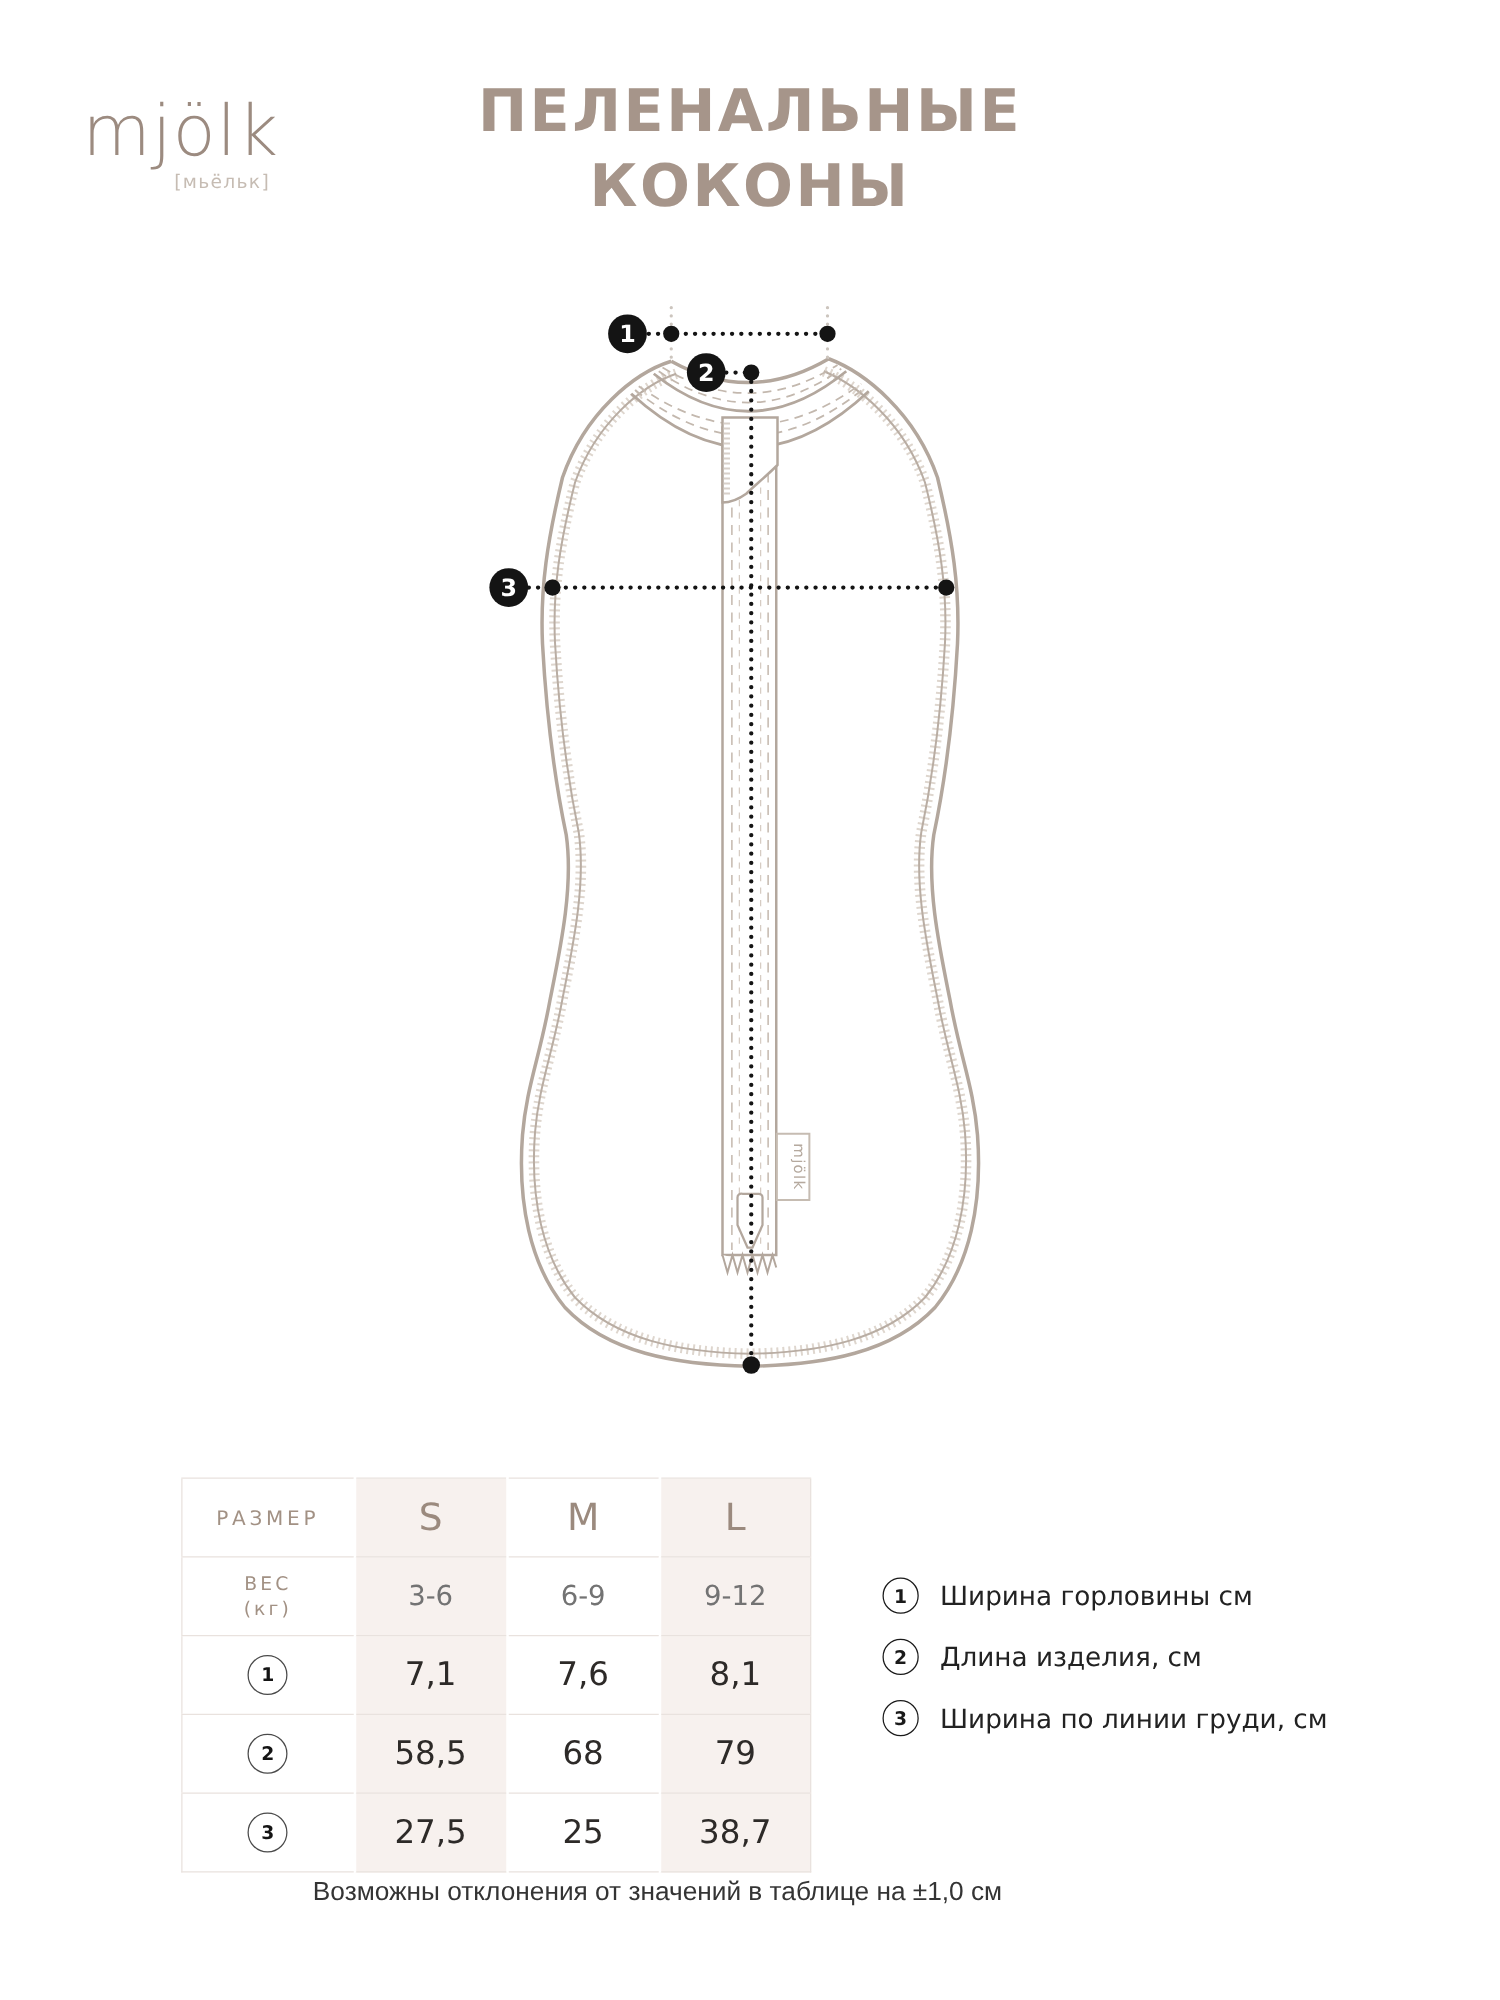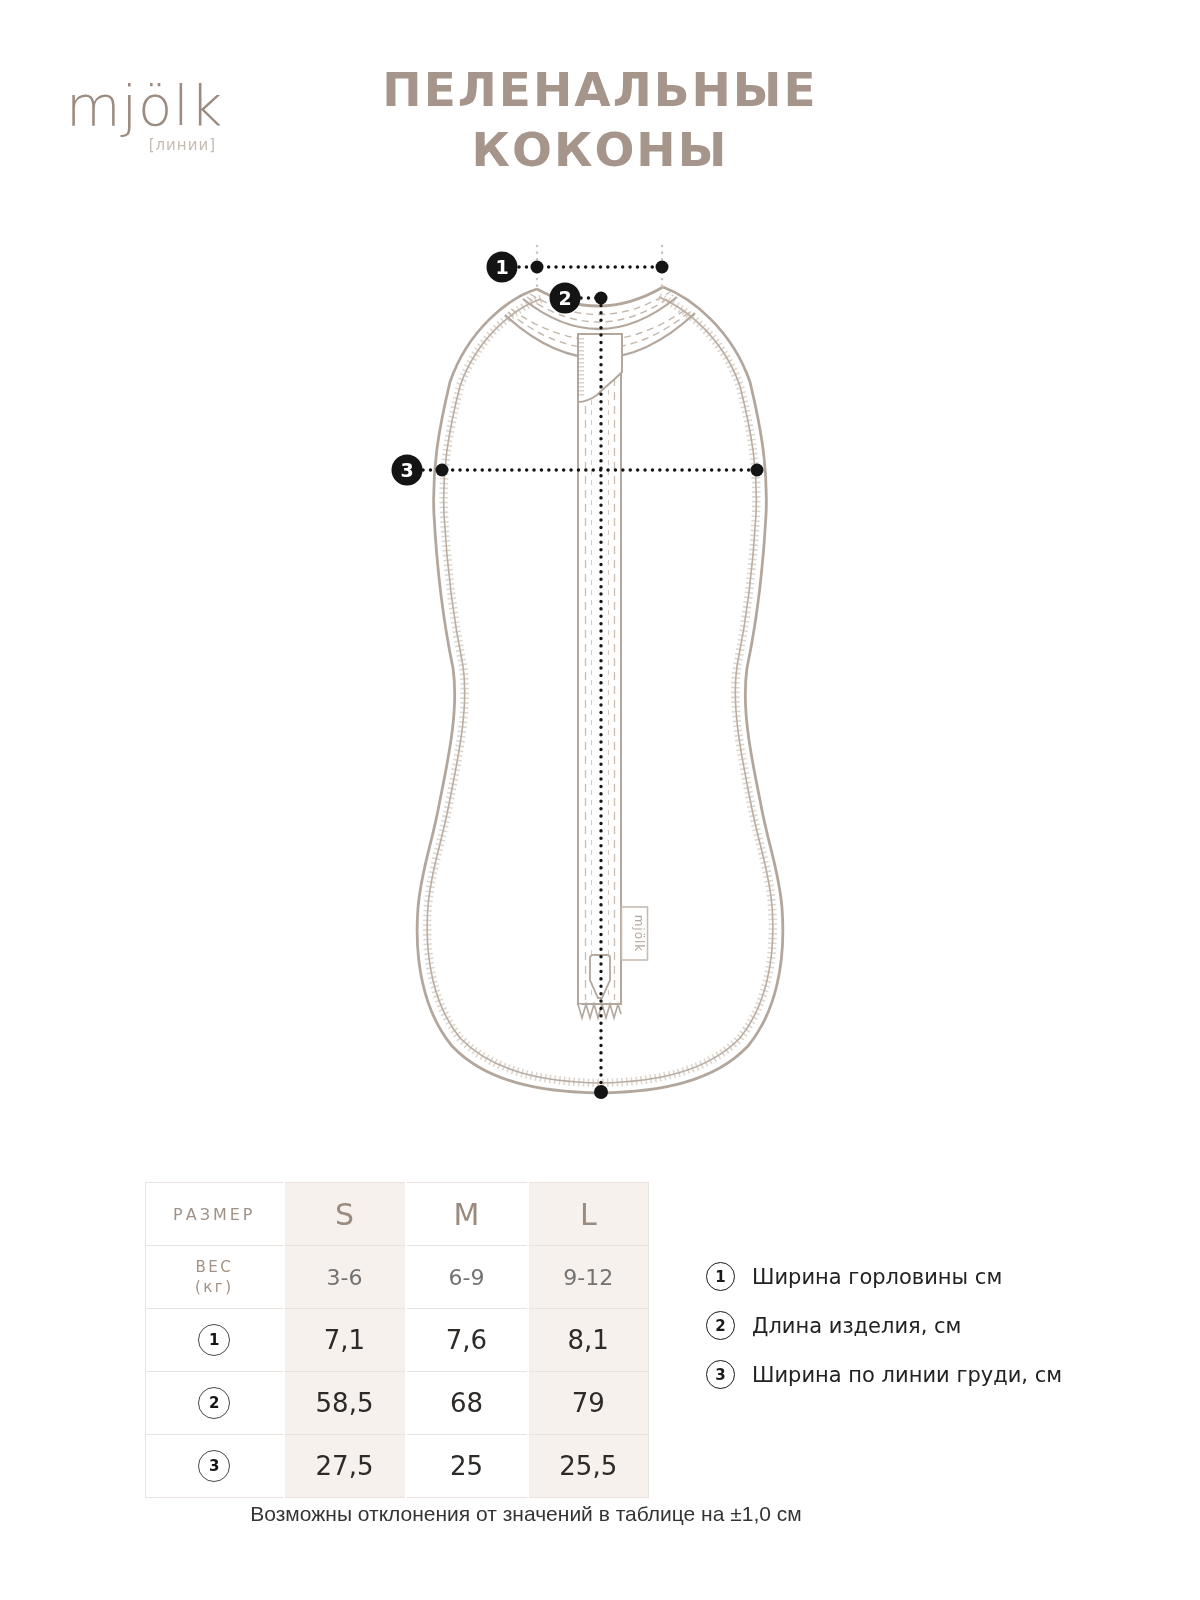--- a/index.html
+++ b/index.html
@@ -59,21 +59,21 @@
     font-family:"Liberation Sans",sans-serif;font-size:21px;color:#343434;
   }
 </style>
 </head>
 <body>
 
 <div class="page">
 
   <div class="logo">
     <div class="logo-main">mjölk</div>
-    <div class="logo-sub">[линии]</div>
+    <div class="logo-sub">[мьёльк]</div>
   </div>
 
   <div class="title">ПЕЛЕНАЛЬНЫЕ КОКОНЫ</div>
 
   <div class="diagram">
     <svg width="415" height="875" viewBox="385 235 415 875">
 
       <path d="M537,289
            C508,298 468,330 450,382 C438,432 432,470 434,515
            C437,570 444,625 453,668 C459,710 448,760 440,800
@@ -204,21 +204,21 @@
     <tr>
       <td class="c1"><span class="circ-num">2</span></td>
       <td class="c2 hl"><span class="t-val">58,5</span></td>
       <td class="c3"><span class="t-val">68</span></td>
       <td class="c4 hl"><span class="t-val">79</span></td>
     </tr>
     <tr>
       <td class="c1"><span class="circ-num">3</span></td>
       <td class="c2 hl"><span class="t-val">27,5</span></td>
       <td class="c3"><span class="t-val">25</span></td>
-      <td class="c4 hl"><span class="t-val">25,5</span></td>
+      <td class="c4 hl"><span class="t-val">38,7</span></td>
     </tr>
   </tbody>
     </table>
 
   <div class="legend">
     <div class="legend-item">
       <span class="legend-circ">1</span>
       <span class="legend-label">Ширина горловины см</span>
     </div>
     <div class="legend-item">

